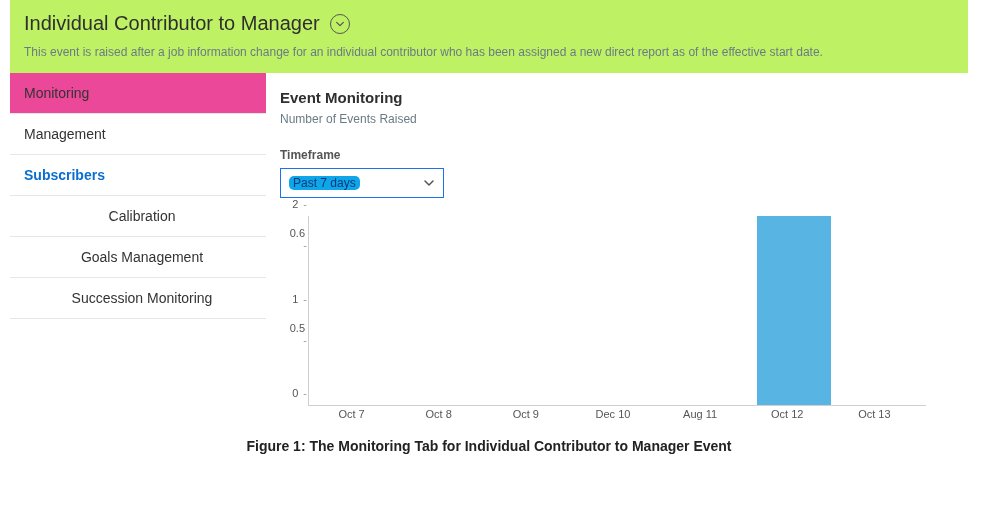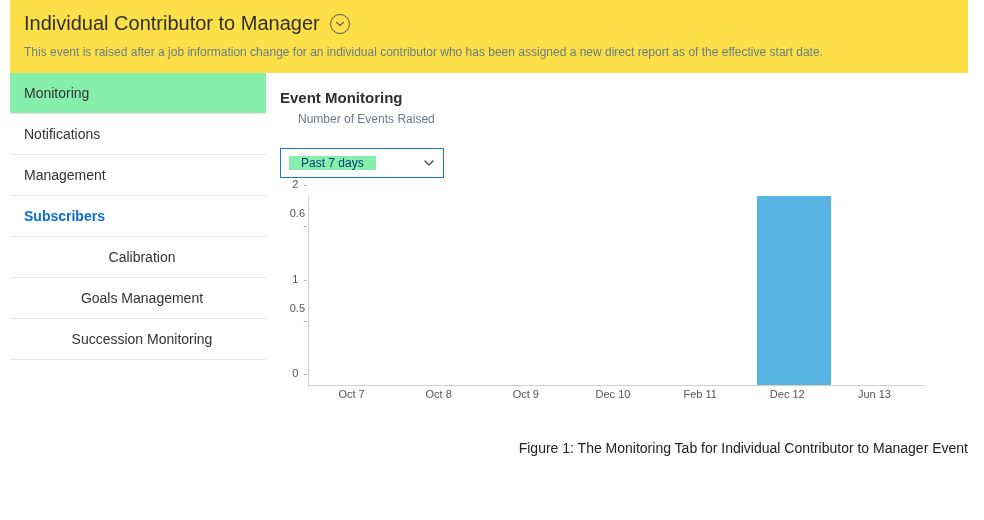--- a/index.html
+++ b/index.html
@@ -9,21 +9,21 @@
     width: 984px;
     height: 520px;
     overflow: hidden;
     color: #333;
   }
 
   .page { width: 958px; margin-left: 10px; }
 
   
   .header {
-    background: #fde047;
+    background: #bef264;
     padding: 12px 14px 14px 14px;
   }
   .title-row { display: flex; align-items: center; gap: 10px; }
   .page-title {
     font-size: 20px;
     font-weight: 400;
     color: #2f2f2f;
   }
   .chev-btn {
     width: 20px; height: 20px; border: 1.5px solid #555; border-radius: 50%;
@@ -40,44 +40,44 @@
   .body-row { display: flex; }
   .sidebar { width: 256px; }
   .sidebar-item {
     padding: 12px 14px;
     font-size: 14px;
     color: #333;
     border-bottom: 1px solid #e7e7e7;
     cursor: pointer;
   }
   .sidebar-item.selected {
-    background: #86efac;
+    background: #ec4899;
   }
   .sidebar-item.indent { padding-left: 22px; text-align: center; }
   .sidebar-item.highlight { color: #0a6ed1; font-weight: 600; }
 
   .main { flex: 1; padding: 16px 10px 0 14px; position: relative; }
   .section-title { font-size: 15px; font-weight: 600; color: #2f2f2f; }
-  .section-sub { font-size: 12px; color: #6a7b85; margin-top: 6px; margin-left: 18px; }
+  .section-sub { font-size: 12px; color: #6a7b85; margin-top: 6px; }
 
   .tf-block { margin-top: 22px; }
   .tf-label { font-size: 12px; color: #555; font-weight: 600; }
   .select {
     margin-top: 6px;
     width: 164px; height: 30px;
     border: 1.5px solid #1a73e8;
     display: flex; align-items: center; justify-content: space-between;
     padding: 0 8px; cursor: pointer;
     font-size: 12px; color: #3b5998;
   }
   .select .sel-text {
-    background: #86efac;
+    background: #0ea5e9;
     color: #0b3a7a;
-    padding: 0 12px;
-    border-radius: 0;
+    padding: 0 4px;
+    border-radius: 5px;
   }
   .select svg { width: 12px; height: 12px; }
 
   
   .chart {
     position: relative;
     margin-top: 18px;
     height: 210px;
     width: 650px;
   }
@@ -116,25 +116,25 @@
   .barcell { flex: 1; position: relative; }
   .bar {
     position: absolute;
     bottom: 0;
     left: 8%;
     width: 84%;
     background: #58b4e3;
   }
 
   .caption {
-    text-align: right;
+    text-align: center;
     font-size: 14px;
-    font-weight: 400;
+    font-weight: 700;
     color: #222;
-    margin-top: 34px;
+    margin-top: 12px;
   }
 </style>
 </head>
 <body>
 
 <div class="page">
   <div class="header">
     <div class="title-row">
       <div class="page-title">Individual Contributor to Manager</div>
       <div class="chev-btn">
@@ -142,33 +142,33 @@
           <path d="M2 4 L6 8 L10 4" fill="none" stroke="#555" stroke-width="1.5" stroke-linecap="round" stroke-linejoin="round"></path>
         </svg>
       </div>
     </div>
     <div class="subtitle">This event is raised after a job information change for an individual contributor who has been assigned a new direct report as of the effective start date.</div>
   </div>
 
   <div class="body-row">
     <div class="sidebar" id="sidebar">
         <div class="sidebar-item selected"><span>Monitoring</span></div>
-        <div class="sidebar-item"><span>Notifications</span></div>
         <div class="sidebar-item"><span>Management</span></div>
         <div class="sidebar-item highlight"><span>Subscribers</span></div>
         <div class="sidebar-item indent"><span>Calibration</span></div>
         <div class="sidebar-item indent"><span>Goals Management</span></div>
         <div class="sidebar-item indent"><span>Succession Monitoring</span></div>
       </div>
 
     <div class="main">
       <div class="section-title">Event Monitoring</div>
       <div class="section-sub">Number of Events Raised</div>
 
       <div class="tf-block">
+        <div class="tf-label">Timeframe</div>
         <div class="select">
           <span class="sel-text">Past 7 days</span>
           <svg viewBox="0 0 12 12">
             <path d="M2 4 L6 8 L10 4" fill="none" stroke="#555" stroke-width="1.5" stroke-linecap="round" stroke-linejoin="round"></path>
           </svg>
         </div>
       </div>
 
       <div class="chart">
         <div class="chart-plot" id="chart-plot">
@@ -187,22 +187,22 @@
             <div class="ytick" style="bottom: 25%;"><span>0.5</span><span class="dash"> -</span></div>
             <div class="ytick" style="bottom: 50%;"><span>1</span><span class="dash"> -</span></div>
             <div class="ytick" style="bottom: 75%;"><span>0.6</span><span class="dash"> -</span></div>
             <div class="ytick" style="bottom: 100%;"><span>2</span><span class="dash"> -</span></div>
           </div>
         <div class="xwrap" id="xwrap">
             <div class="xcat">Oct 7</div>
             <div class="xcat">Oct 8</div>
             <div class="xcat">Oct 9</div>
             <div class="xcat">Dec 10</div>
-            <div class="xcat">Feb 11</div>
-            <div class="xcat">Dec 12</div>
-            <div class="xcat">Jun 13</div>
+            <div class="xcat">Aug 11</div>
+            <div class="xcat">Oct 12</div>
+            <div class="xcat">Oct 13</div>
           </div>
       </div>
     </div>
   </div>
 
   <div class="caption">Figure 1: The Monitoring Tab for Individual Contributor to Manager Event</div>
 </div>
 
 </body></html>

